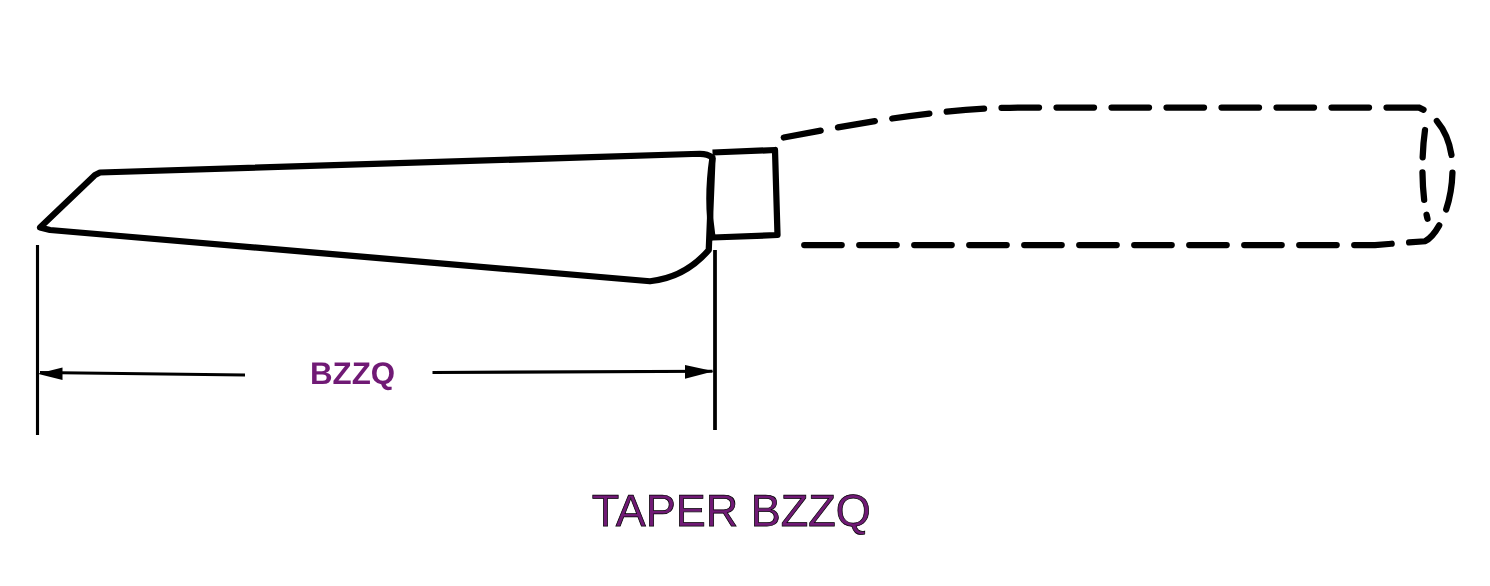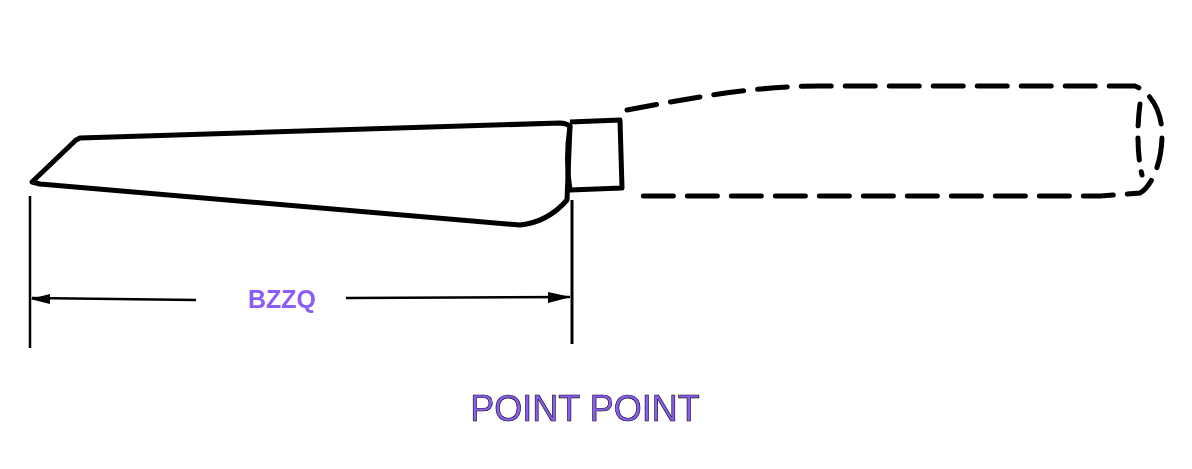--- a/index.html
+++ b/index.html
@@ -2,21 +2,21 @@
 <html><head>
   <meta charset="utf-8">
   <style>
     html, body { margin: 0; padding: 0; background: #ffffff; }
     body { width: 1192px; height: 469px; position: relative; overflow: hidden; }
     #drawing { position: absolute; left: 0; top: 0; }
     .dim-label {
       position: absolute;
       font-family: "Liberation Sans", sans-serif;
       font-weight: bold;
-      color: #8b5cf6;
+      color: #701a75;
       white-space: nowrap;
     }
     #dim-text { left: 248px; top: 285px; font-size: 25px; letter-spacing: 0px; }
     #caption { left: 0; width: 1170px; text-align: center; top: 388px; font-size: 36px; font-weight: normal; -webkit-text-stroke: 0.6px #000; }
   </style>
 </head>
 <body>
 
 <svg id="drawing" width="1192" height="469" viewBox="0 0 1192 469" xmlns="http://www.w3.org/2000/svg">
 
@@ -32,13 +32,13 @@
   <line x1="572" y1="200" x2="572" y2="344" stroke="#000" stroke-width="3"></line>
 
   <line x1="32" y1="298" x2="196" y2="300" stroke="#000" stroke-width="2.5"></line>
   <line x1="346" y1="298" x2="570" y2="297" stroke="#000" stroke-width="2.5"></line>
 
   <path d="M 30 299 L 50 294 L 50 304 Z" fill="#000"></path>
   <path d="M 571 297 L 548 292 L 548 303 Z" fill="#000"></path>
 </svg>
 
 <div id="dim-text" class="dim-label">BZZQ</div>
-<div id="caption" class="dim-label">POINT POINT</div>
+<div id="caption" class="dim-label">TAPER BZZQ</div>
 
 </body></html>

